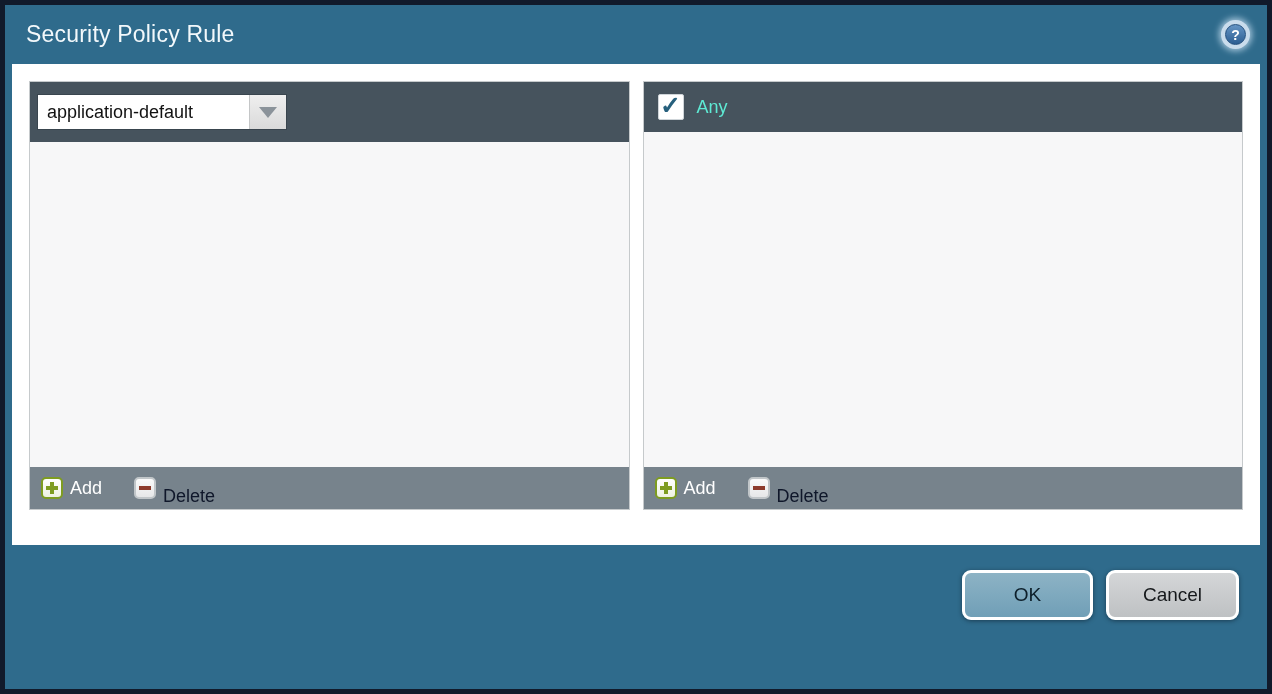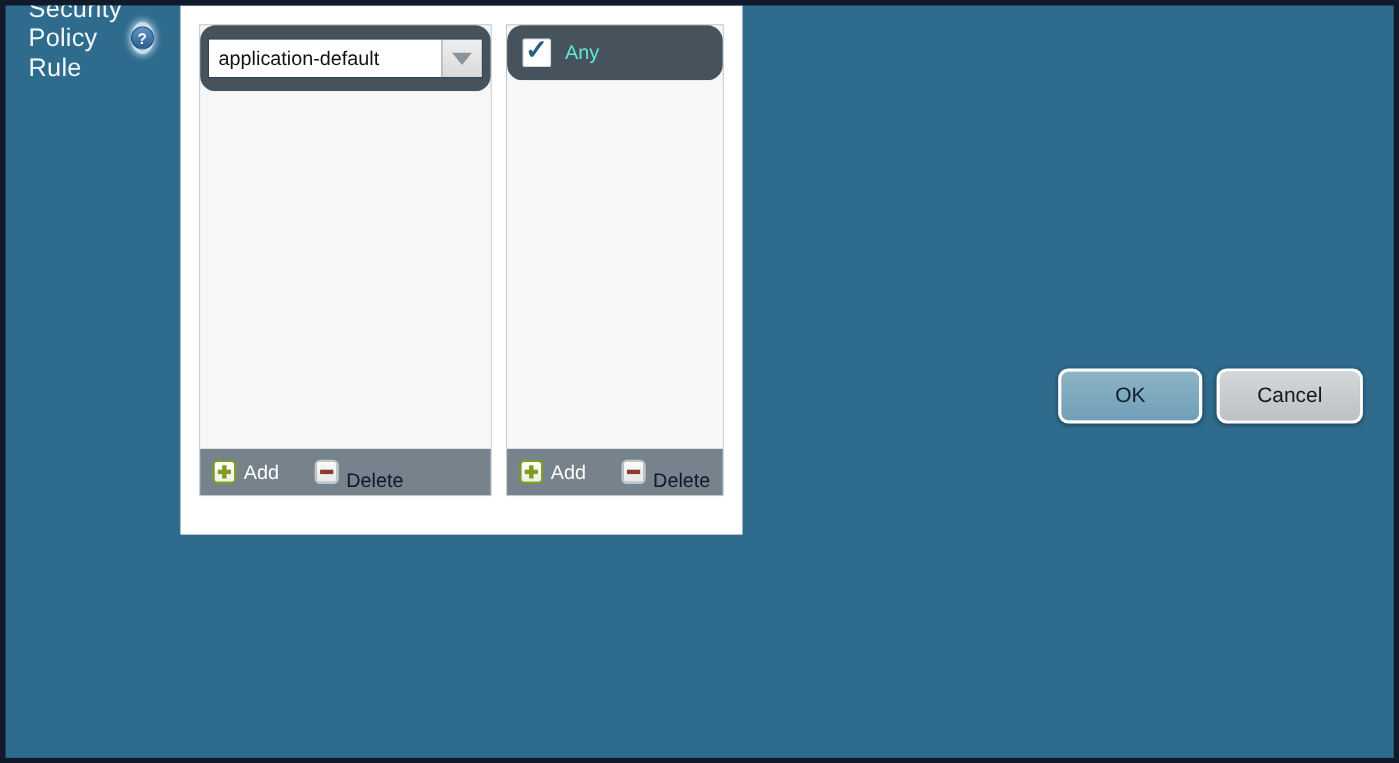--- a/index.html
+++ b/index.html
@@ -3,21 +3,21 @@
 <meta charset="utf-8">
 <style>
   * { box-sizing: border-box; }
   html, body { margin: 0; padding: 0; background: #111a2b; }
   body { font-family: "Liberation Sans", sans-serif; }
 
   .screen {
     width: 1272px; height: 694px;
     border: 5px solid #111a2b;
     background: #2f6b8c;
-    display: flex; 
+    display: flex; flex-direction: column;
     overflow: hidden;
   }
 
   
   .titlebar { height: 59px; flex: 0 0 59px; display: flex; align-items: center; padding: 0 17px 0 21px; }
   .title { color: #f2f8fb; font-size: 23px; letter-spacing: 0.2px; }
   .help-icon {
     margin-left: auto; width: 29px; height: 29px; border-radius: 50%;
     background: #c9dcec; box-shadow: 0 0 6px 2px rgba(205,228,245,.75);
     display: flex; align-items: center; justify-content: center; cursor: pointer;
@@ -51,21 +51,21 @@
     display: flex; gap: 13px;
   }
   .panel {
     flex: 1; height: 429px;
     display: flex; flex-direction: column;
     border: 1px solid #c6cacc;
     background: #f7f7f8;
   }
   .panel-toolbar {
     flex: 0 0 47px; background: #46535d;
-    display: flex; align-items: center; padding: 12px 7px; border-radius: 14px;
+    display: flex; align-items: center; padding: 12px 7px;
   }
 
   
   .combo { display: flex; height: 36px; border: 1px solid #39454e; }
   .combo-input {
     width: 211px; height: 34px; border: none; outline: none;
     padding: 0 9px; font-size: 18px; color: #121212;
     font-family: "Liberation Sans", sans-serif; background: #ffffff;
   }
   .combo-btn {
@@ -135,21 +135,21 @@
   .icon-plus::before { left: 3px; right: 3px; top: 7px; height: 4px; }
   .icon-plus::after  { top: 3px; bottom: 3px; left: 7px; width: 4px; }
   .icon-minus { border: 2px solid #c1c6c9; background: linear-gradient(#fbfbfb, #e6e7e8); }
   .icon-minus::before {
     content: ""; position: absolute; background: #8d3b2c;
     left: 3px; right: 3px; top: 7px; height: 4px;
   }
 
   
   .footerbar {
-    flex: 1; display: flex; justify-content: flex-end; align-items: center;
+    flex: 1; display: flex; justify-content: flex-end; align-items: flex-start;
     gap: 13px; padding: 25px 28px 0 0;
   }
   .btn {
     height: 50px; border-radius: 9px; border: 3px solid #ffffff;
     font-size: 19px; font-family: "Liberation Sans", sans-serif;
     display: flex; align-items: center; justify-content: center;
     box-shadow: 0 1px 4px rgba(8,18,28,.5); cursor: pointer;
   }
   .btn-ok { width: 131px; background: linear-gradient(#8db3c5, #709fb7); color: #0d1f2a; }
   .btn-cancel { width: 133px; background: linear-gradient(#d4d6d8, #bec1c3); color: #15181b; }

